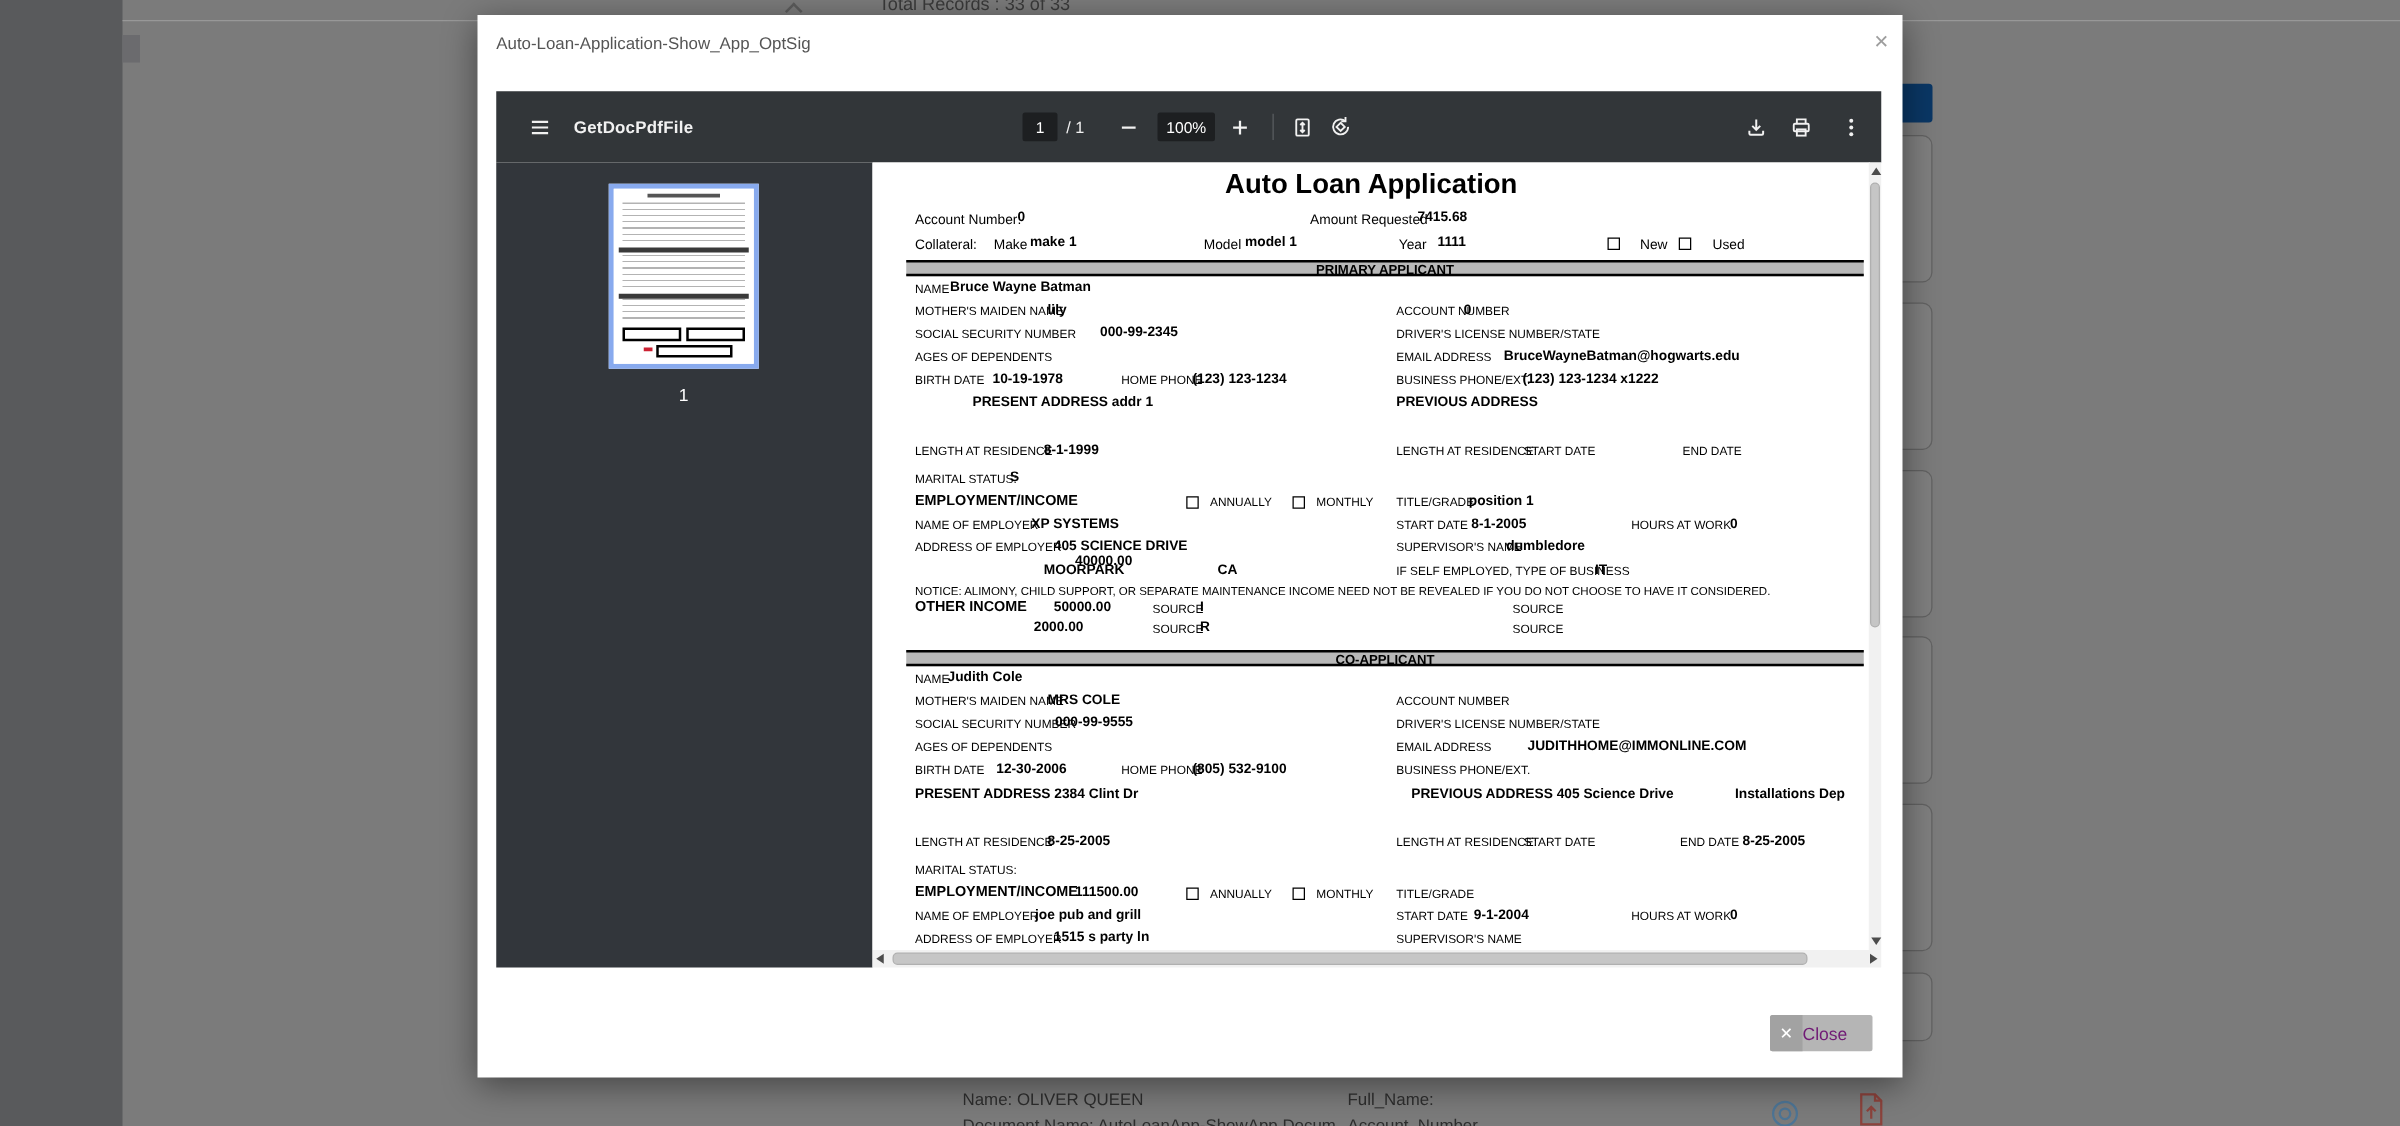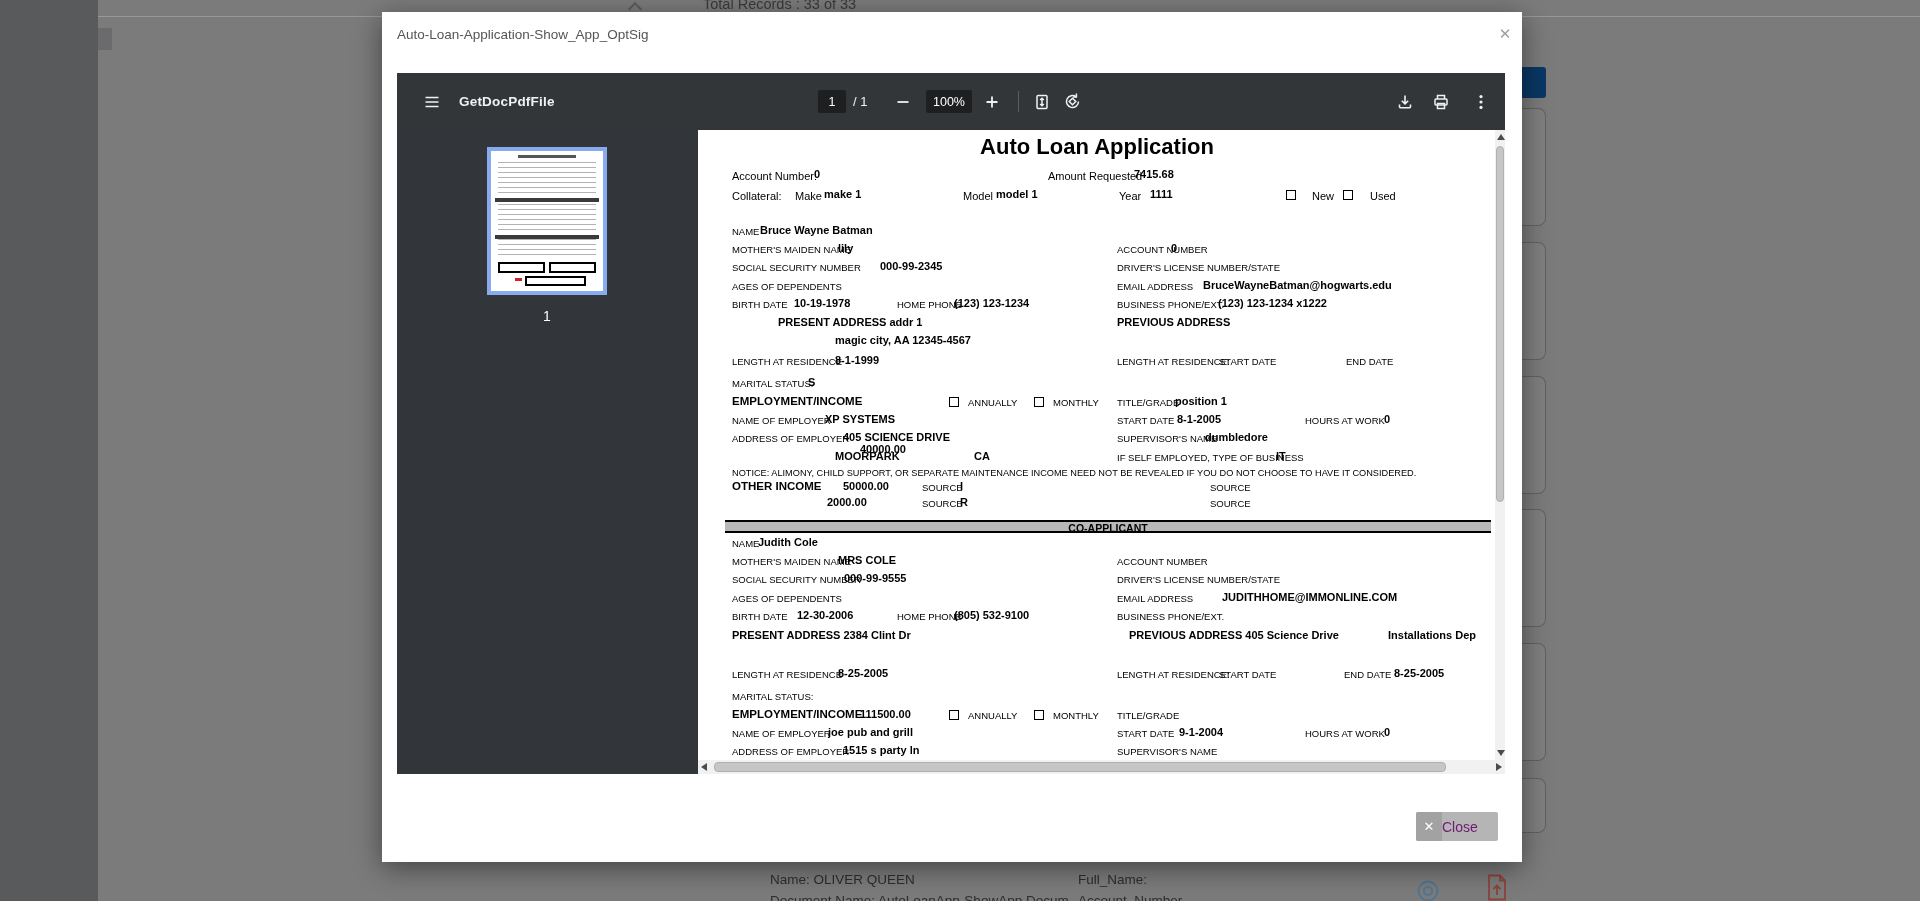--- a/index.html
+++ b/index.html
@@ -196,20 +196,21 @@
           <div class="t-box" style="left:30%;top:89.5%;width:55%;height:7%;"></div>
           <div class="t-red"></div>
         </div>
       </div>
       <div class="thumb-label">1</div>
     </div>
 
     <div class="docarea">
       <div class="pdf-title">Auto Loan Application</div>
 
+    <div class="pdf-bar" style="top: 78px;">PRIMARY APPLICANT</div>
         <div class="pdf-bar" style="top: 390px;">CO-APPLICANT</div>
         <div class="pdf-line" style="top: 40px;">
           <span class="seg" style="font-size: 11px; left: 34px;">Account Number:</span>
           <span class="seg b" style="left: 116px;">0</span>
           <span class="seg" style="font-size: 11px; left: 350px;">Amount Requested</span>
           <span class="seg b" style="left: 436px;">7415.68</span>
         </div>
         <div class="pdf-line" style="top: 60px;">
           <span class="seg" style="font-size: 11px; left: 34px;">Collateral:</span>
           <span class="seg" style="font-size: 11px; left: 97px;">Make</span>
@@ -248,23 +249,20 @@
           <span class="seg b" style="left: 96px;">10-19-1978</span>
           <span class="seg" style="left: 199px;">HOME PHONE</span>
           <span class="seg b" style="left: 256px;">(123) 123-1234</span>
           <span class="seg" style="left: 419px;">BUSINESS PHONE/EXT.</span>
           <span class="seg b" style="left: 520px;">(123) 123-1234 x1222</span>
         </div>
         <div class="pdf-line" style="top: 188px;">
           <span class="seg b" style="left: 34px; margin-left: 46px;">PRESENT ADDRESS addr 1</span>
           <span class="seg b" style="left: 419px;">PREVIOUS ADDRESS</span>
         </div>
-        <div class="pdf-line" style="top: 206px;">
-          <span class="seg b" style="left: 137px;">magic city, AA 12345-4567</span>
-        </div>
         <div class="pdf-line" style="top: 226px;">
           <span class="seg" style="left: 34px;">LENGTH AT RESIDENCE</span>
           <span class="seg b" style="left: 137px;">8-1-1999</span>
           <span class="seg" style="left: 419px;">LENGTH AT RESIDENCE:</span>
           <span class="seg" style="left: 521px;">START DATE</span>
           <span class="seg" style="left: 648px;">END DATE</span>
         </div>
         <div class="pdf-line" style="top: 248px;">
           <span class="seg" style="left: 34px;">MARITAL STATUS:</span>
           <span class="seg b" style="left: 110px;">S</span>

